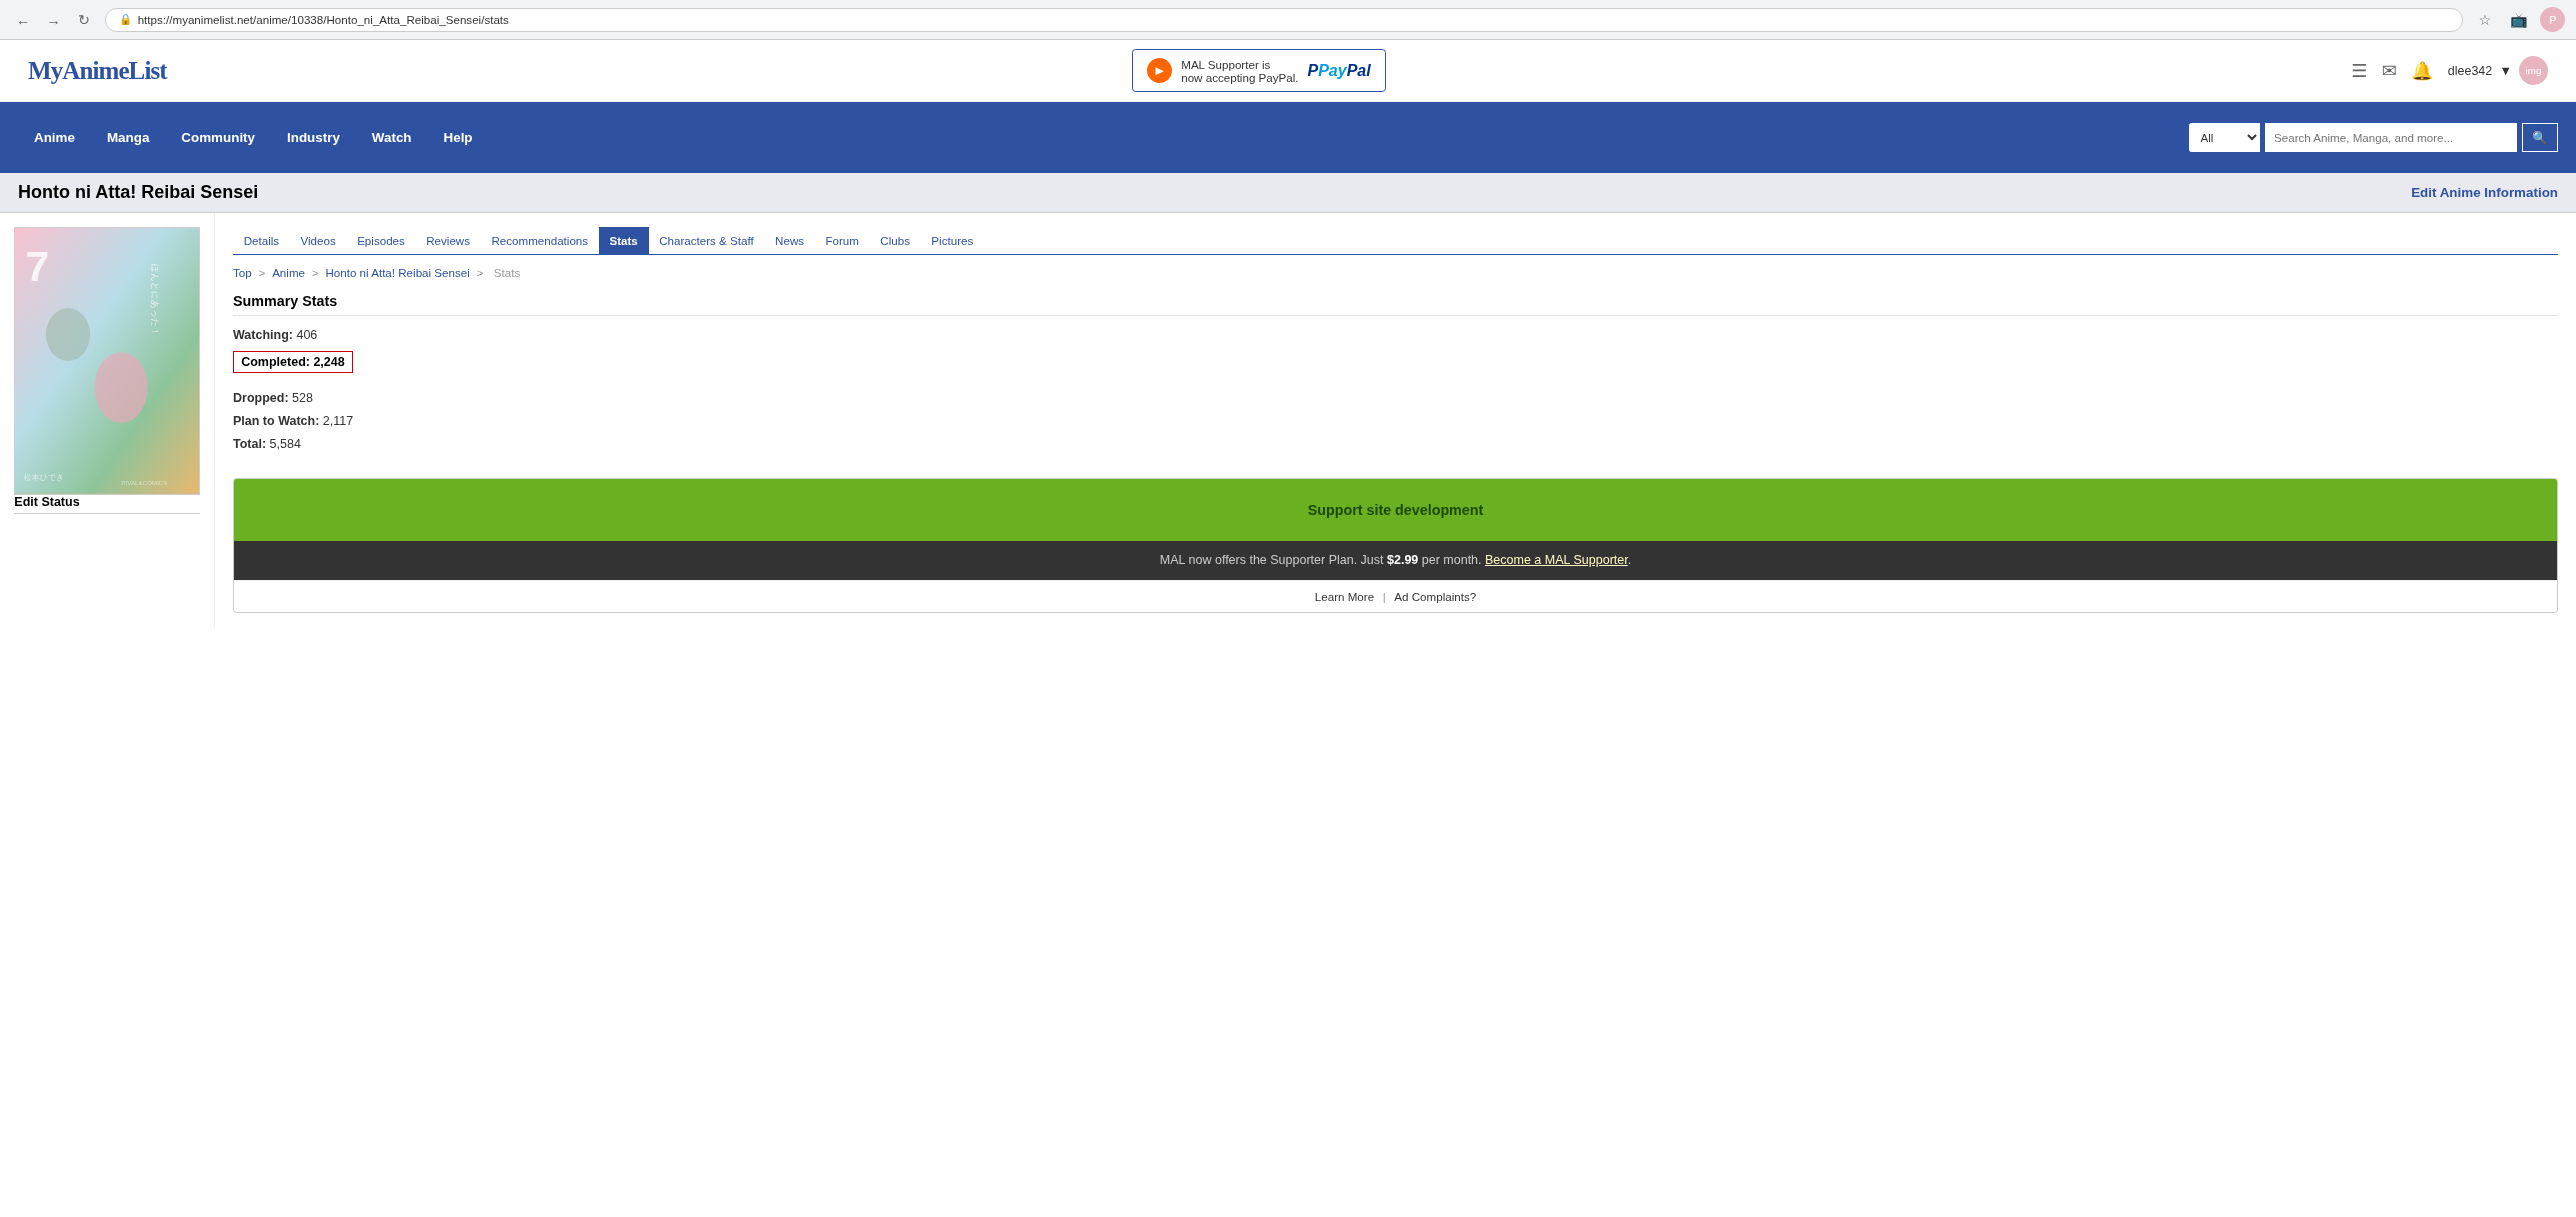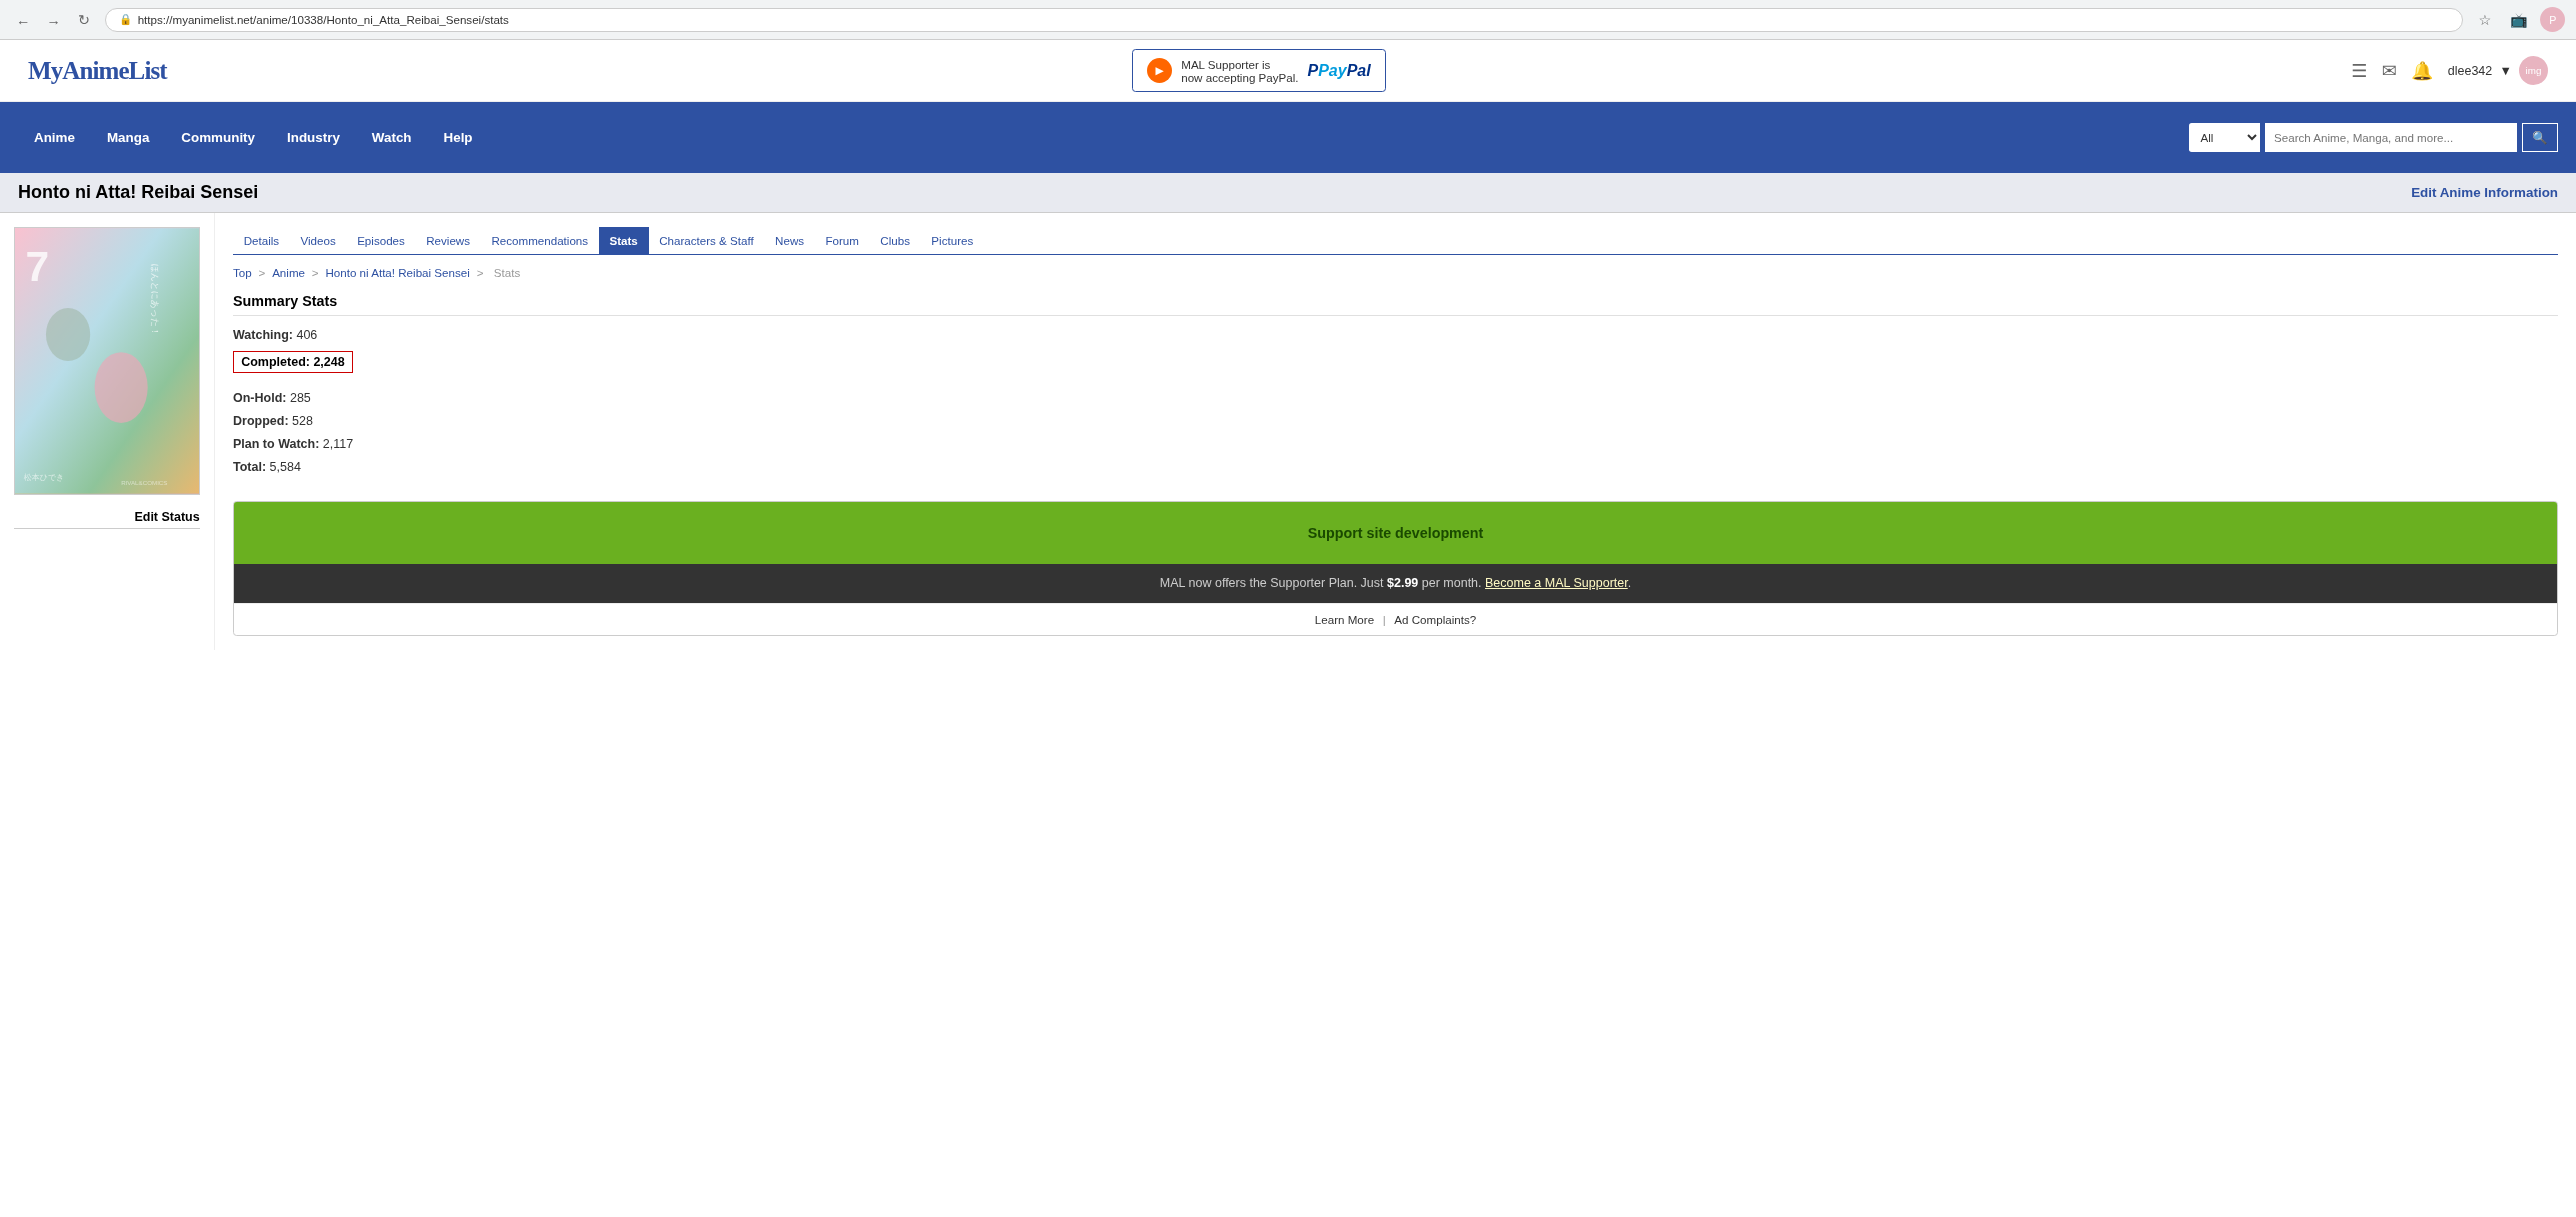--- a/index.html
+++ b/index.html
@@ -237,22 +237,21 @@
     .cover-placeholder {
       width: 100%; height: 100%;
       background: linear-gradient(160deg, #f9c2d0 0%, #b8dde8 35%, #8ec49a 60%, #e8b870 80%, #c8a8d8 100%);
       display: flex; align-items: center; justify-content: center;
       font-size: 9px; color: rgba(0,0,0,0.3);
     }
     .edit-status-label {
       font-size: 12.5px;
       font-weight: bold;
       color: #000;
-      margin-top: 15px;
-      text-align: right;
+      margin-top: 0;
     }
     .edit-status-divider {
       border: none;
       border-top: 0.9px solid #ccc;
       margin: 3.6px 0 7.2px;
     }
 
     
     .content-area {
       flex: 1;
@@ -499,24 +498,20 @@
         <span> 406</span>
       </div>
 
       <div style="margin-bottom:9px;">
         <span class="stat-row highlighted">
           <strong>Completed:</strong>
           <span> 2,248</span>
         </span>
       </div>
 
-      <div class="stat-row">
-        <strong>On-Hold:</strong>
-        <span> 285</span>
-      </div>
 
       <div class="stat-row">
         <strong>Dropped:</strong>
         <span> 528</span>
       </div>
 
       <div class="stat-row">
         <strong>Plan to Watch:</strong>
         <span> 2,117</span>
       </div>

